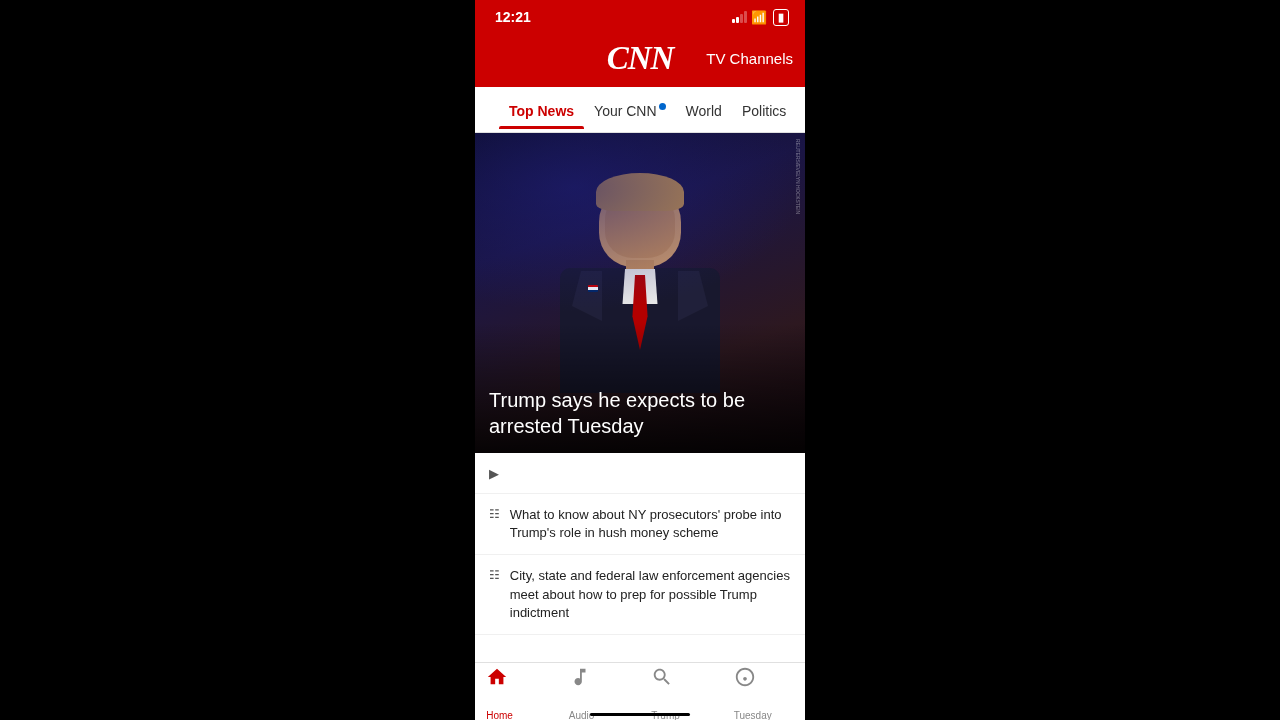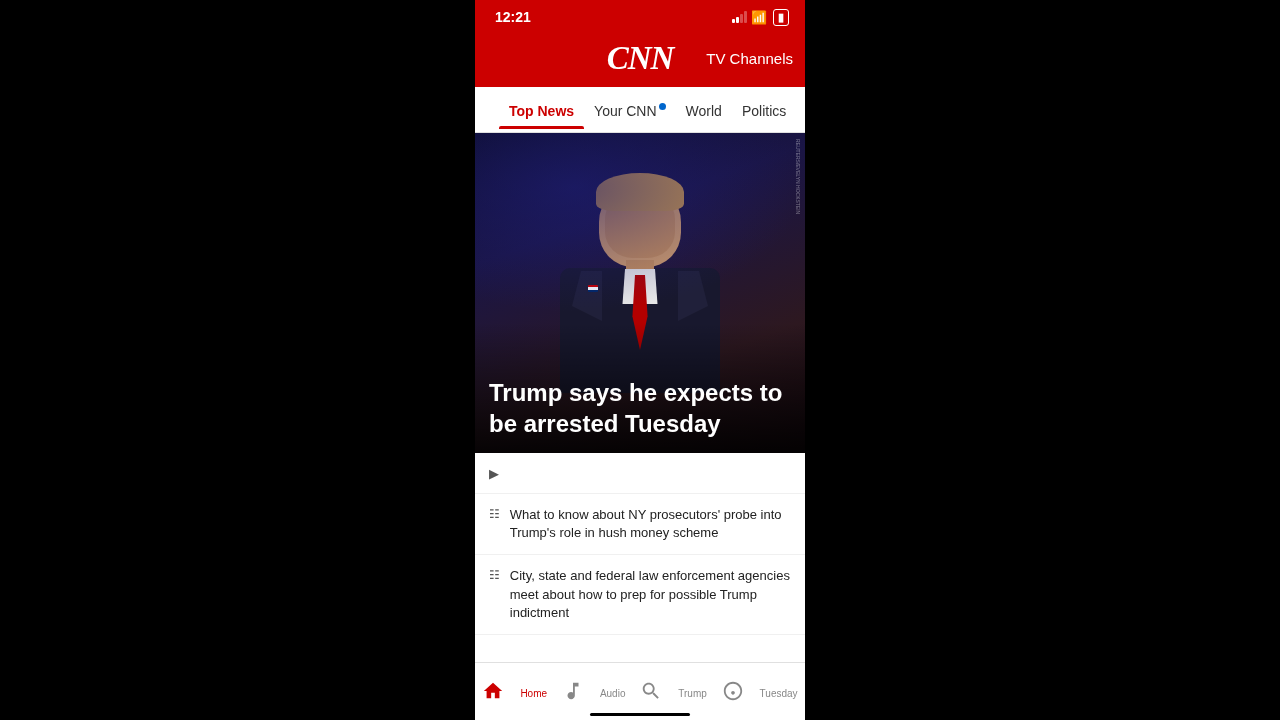--- a/index.html
+++ b/index.html
@@ -139,22 +139,22 @@
     }
     .hero-headline {
       position: absolute;
       bottom: 0;
       left: 0;
       right: 0;
       padding: 16px 14px 14px;
     }
     .hero-title {
       color: #fff;
-      font-size: 24px;
-      font-weight: 700;
+      font-size: 20px;
+      font-weight: 400;
       line-height: 1.3;
     }
     
     .watermark {
       position: absolute;
       top: 6px;
       right: 4px;
       font-size: 5px;
       color: rgba(255,255,255,0.4);
       writing-mode: vertical-rl;
@@ -190,22 +190,22 @@
       background: #fff;
       border-top: 1px solid #e0e0e0;
       display: flex;
       justify-content: space-around;
       align-items: center;
       padding: 8px 0 4px;
       height: 58px;
     }
     .bottom-nav-item {
       display: flex;
-      flex-direction: row;
-      align-items: center;
+      flex-direction: column;
+      align-items: flex-start;
       gap: 16px;
       cursor: pointer;
       min-width: 60px;
     }
     .bottom-nav-icon {
       font-size: 22px;
       color: #888;
     }
     .bottom-nav-item.active .bottom-nav-icon {
       color: #cc0000;

